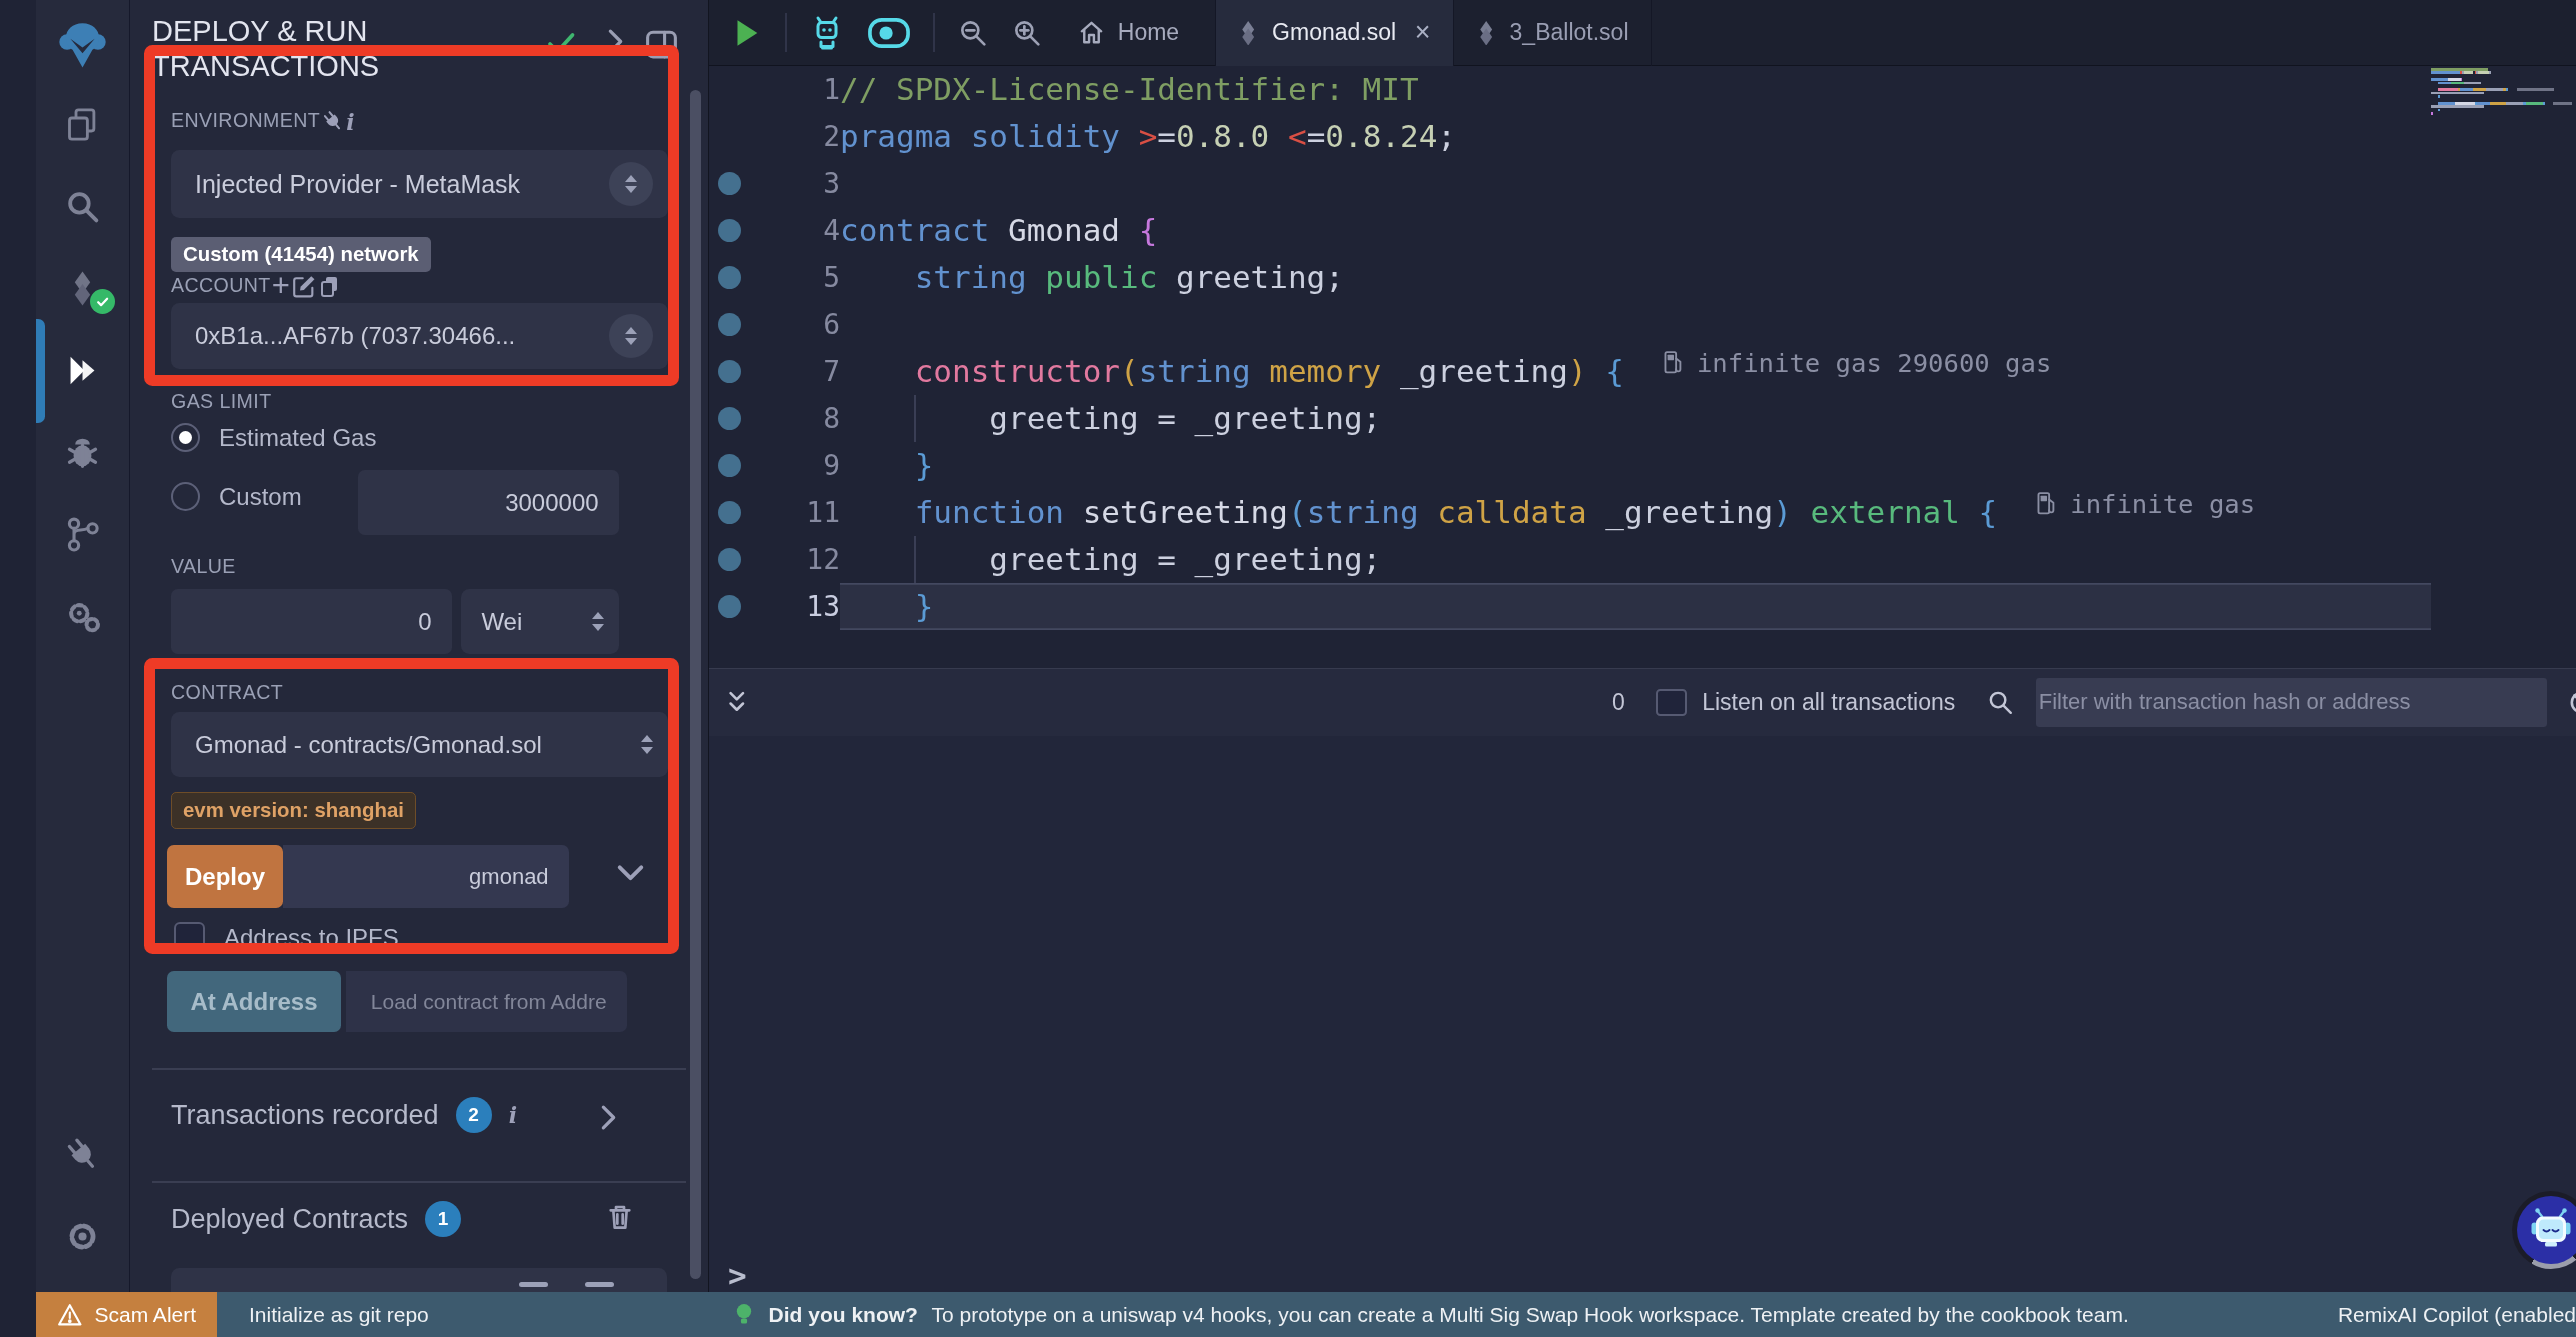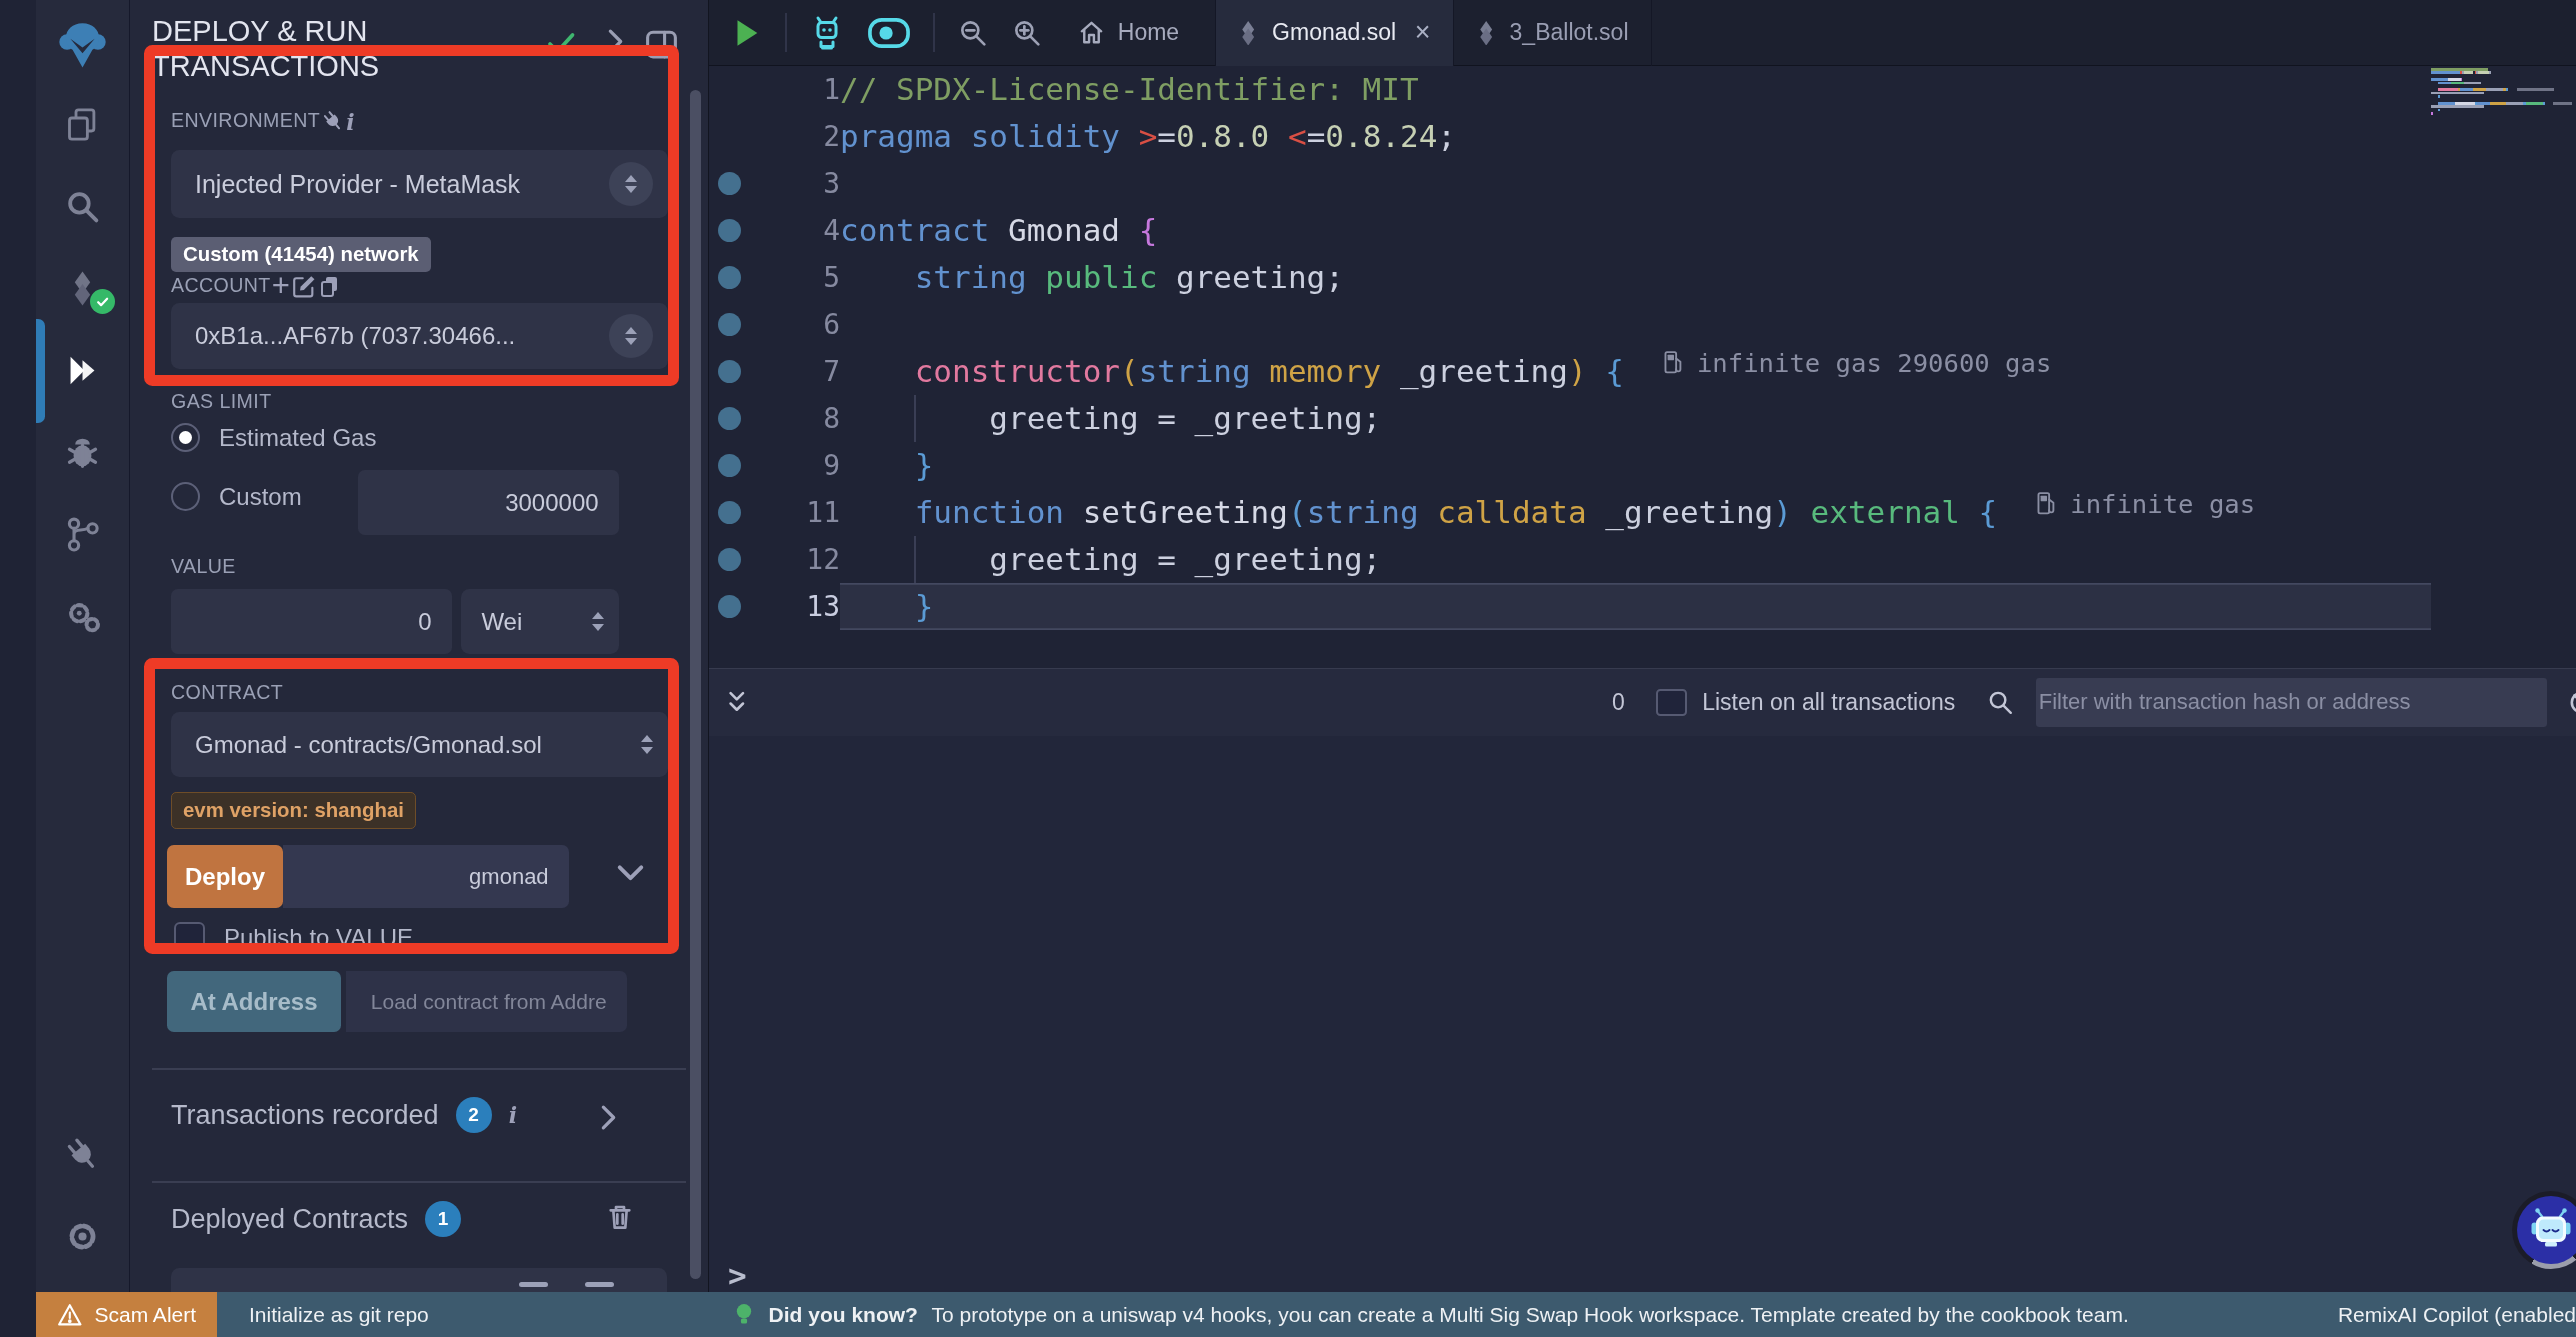--- a/index.html
+++ b/index.html
@@ -286,21 +286,21 @@
     <button class="deploy-btn">Deploy</button>
     <input class="inputbox" style="left: 153px; top: 845px; width: 286px; height: 63px; background: rgb(52, 56, 80); font-size: 22px; border-radius: 0px 6.8px 6.8px 0px;" value="gmonad">
     <span class="mini-ic" style="position:absolute;left:482px;top:855px">
       <svg width="37" height="37" viewBox="0 0 48 48" style="stroke-width:5">
           <path d="M10 16l14 14 14-14"></path>
         </svg>
     </span>
 
     <div class="chk-row" style="top:922px">
       <span class="chkbox"></span>
-      <span>Publish to VALUE</span>
+      <span>Address to IPFS</span>
     </div>
 
     <button class="ataddr-btn">At Address</button>
     <input class="inputbox" style="left: 216px; top: 971px; width: 281px; height: 61px; font-size: 21px; border-radius: 0px 6.8px 6.8px 0px; background: rgb(46, 50, 72);" placeholder="Load contract from Addre">
 
     <div class="sp-div" style="top:1068px"></div>
     <div class="section-row" style="top:1097px">
       <span>Transactions recorded</span>
       <span class="count-badge">2</span>
       <span class="info-i">i</span>

